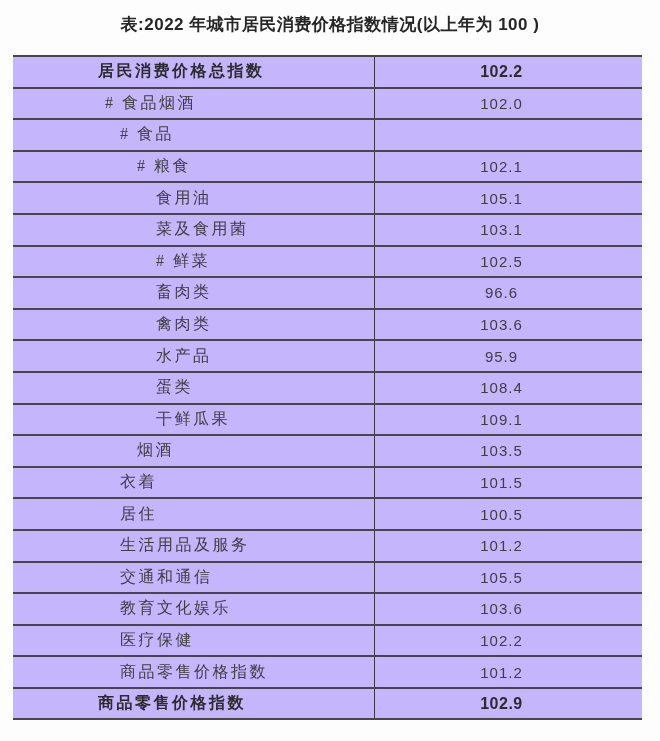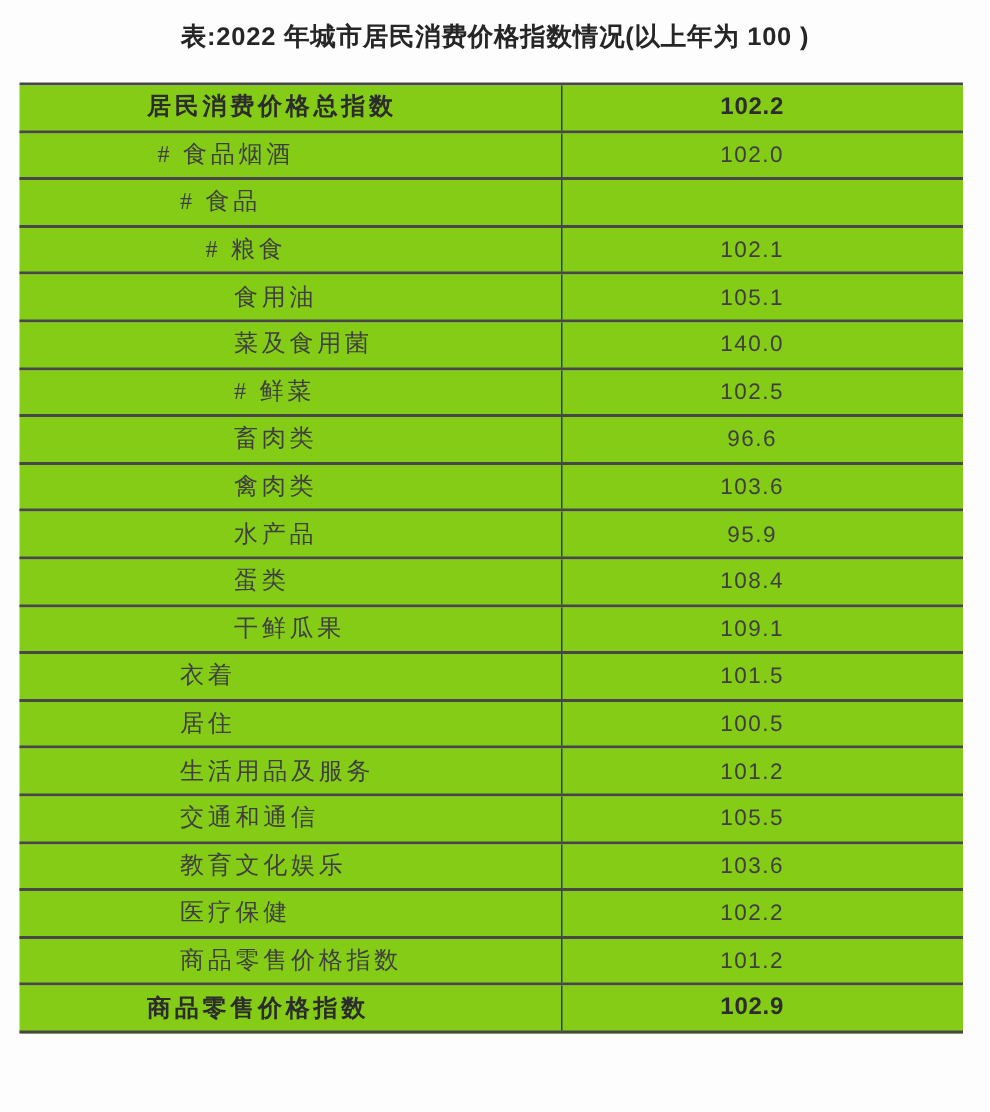--- a/index.html
+++ b/index.html
@@ -28,21 +28,21 @@
     width: 629px;
     border-top: 2px solid #474747;
   }
 
   .row {
     display: flex;
     height: 31.6px;
     box-sizing: border-box;
     border-bottom: 2px solid #474747;
     align-items: stretch;
-    background: #84cc16;
+    background: #c4b5fd;
   }
 
   .cell { display: flex; align-items: center; box-sizing: border-box; }
 
   .label {
     width: 362px;
     border-right: 1.5px solid #3a3a3a;
     font-family: "Liberation Serif", "DejaVu Serif", serif;
     font-size: 16px;
     color: #3f3f3f;
@@ -102,21 +102,21 @@
     <div class="cell value">102.1</div>
   </div>
 
   <div class="row ind4">
     <div class="cell label">食用油</div>
     <div class="cell value">105.1</div>
   </div>
 
   <div class="row ind4">
     <div class="cell label">菜及食用菌</div>
-    <div class="cell value">140.0</div>
+    <div class="cell value">103.1</div>
   </div>
 
   <div class="row ind4">
     <div class="cell label"># 鲜菜</div>
     <div class="cell value">102.5</div>
   </div>
 
   <div class="row ind4">
     <div class="cell label">畜肉类</div>
     <div class="cell value">96.6</div>
@@ -135,20 +135,24 @@
   <div class="row ind4">
     <div class="cell label">蛋类</div>
     <div class="cell value">108.4</div>
   </div>
 
   <div class="row ind4">
     <div class="cell label">干鲜瓜果</div>
     <div class="cell value">109.1</div>
   </div>
 
+  <div class="row ind3">
+    <div class="cell label">烟酒</div>
+    <div class="cell value">103.5</div>
+  </div>
 
   <div class="row ind2">
     <div class="cell label">衣着</div>
     <div class="cell value">101.5</div>
   </div>
 
   <div class="row ind2">
     <div class="cell label">居住</div>
     <div class="cell value">100.5</div>
   </div>

